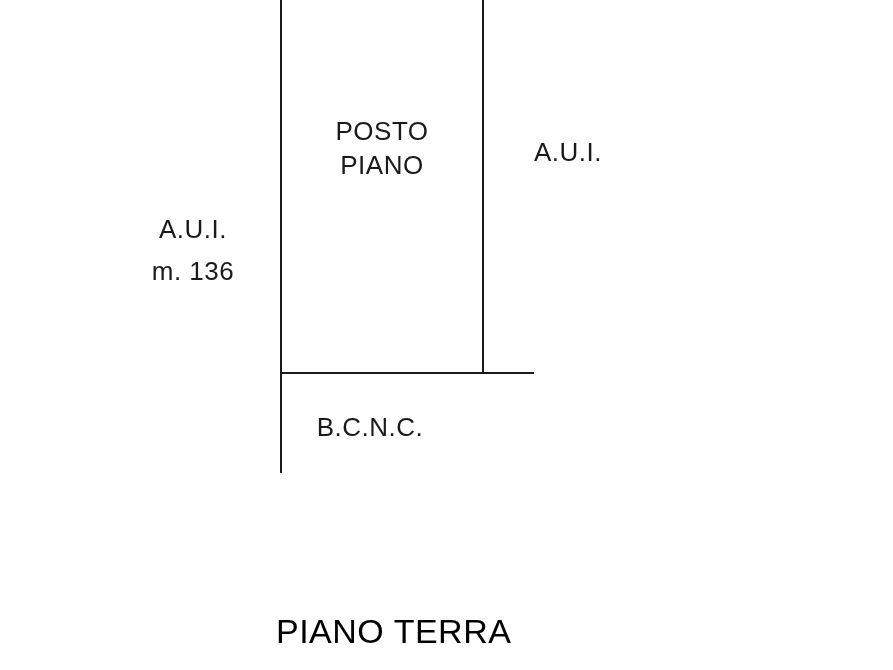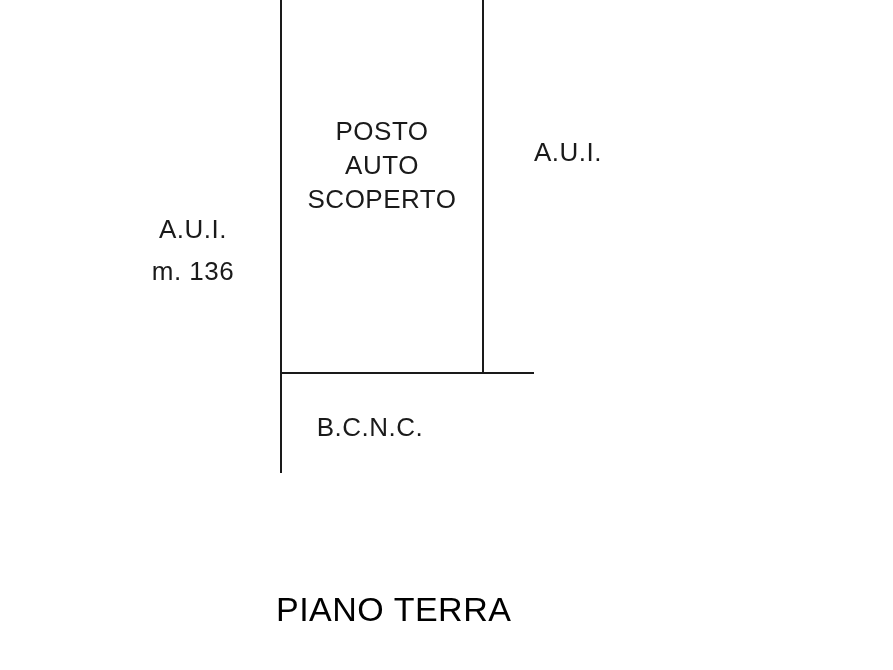--- a/index.html
+++ b/index.html
@@ -12,27 +12,26 @@
 <body>
 
 <div id="canvas">
 
   <div class="line" style="left:280px; top:0; width:2px; height:473px;"></div>
   <div class="line" style="left:482px; top:0; width:2px; height:374px;"></div>
   <div class="line" style="left:280px; top:372px; width:254px; height:2px;"></div>
 
   <div class="label" style="left:282px; top:114px; width:200px;">
     <div>POSTO</div>
-    <div>AUTO</div>
-    <div>SCOPERTO</div>
+    <div>PIANO</div>
   </div>
 
   <div class="label" style="left:128px; top:208px; width:130px; line-height:42px;">
     <div>A.U.I.</div>
     <div>m. 136</div>
   </div>
 
   <div class="label" style="left:520px; top:135px; width:96px;">A.U.I.</div>
 
   <div class="label" style="left:300px; top:410px; width:140px;">B.C.N.C.</div>
 
-  <div class="title" style="left:276px; top:590px;">PIANO TERRA</div>
+  <div class="title" style="left:276px; top:612px;">PIANO TERRA</div>
 </div>
 
 </body></html>

